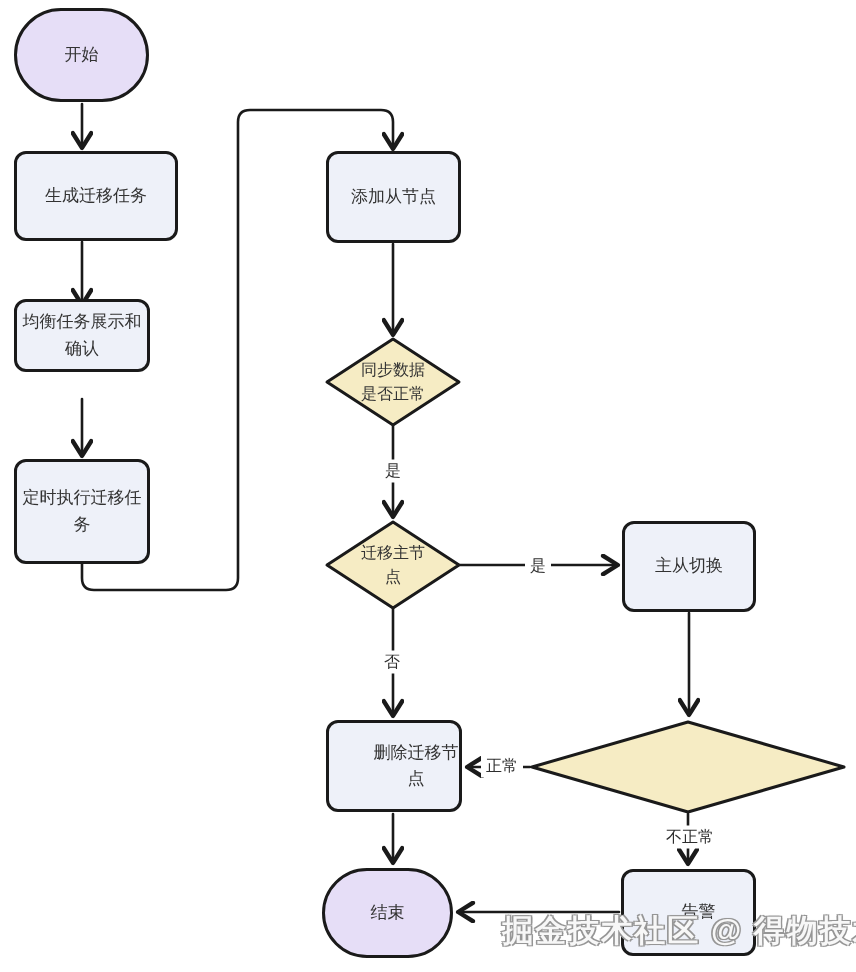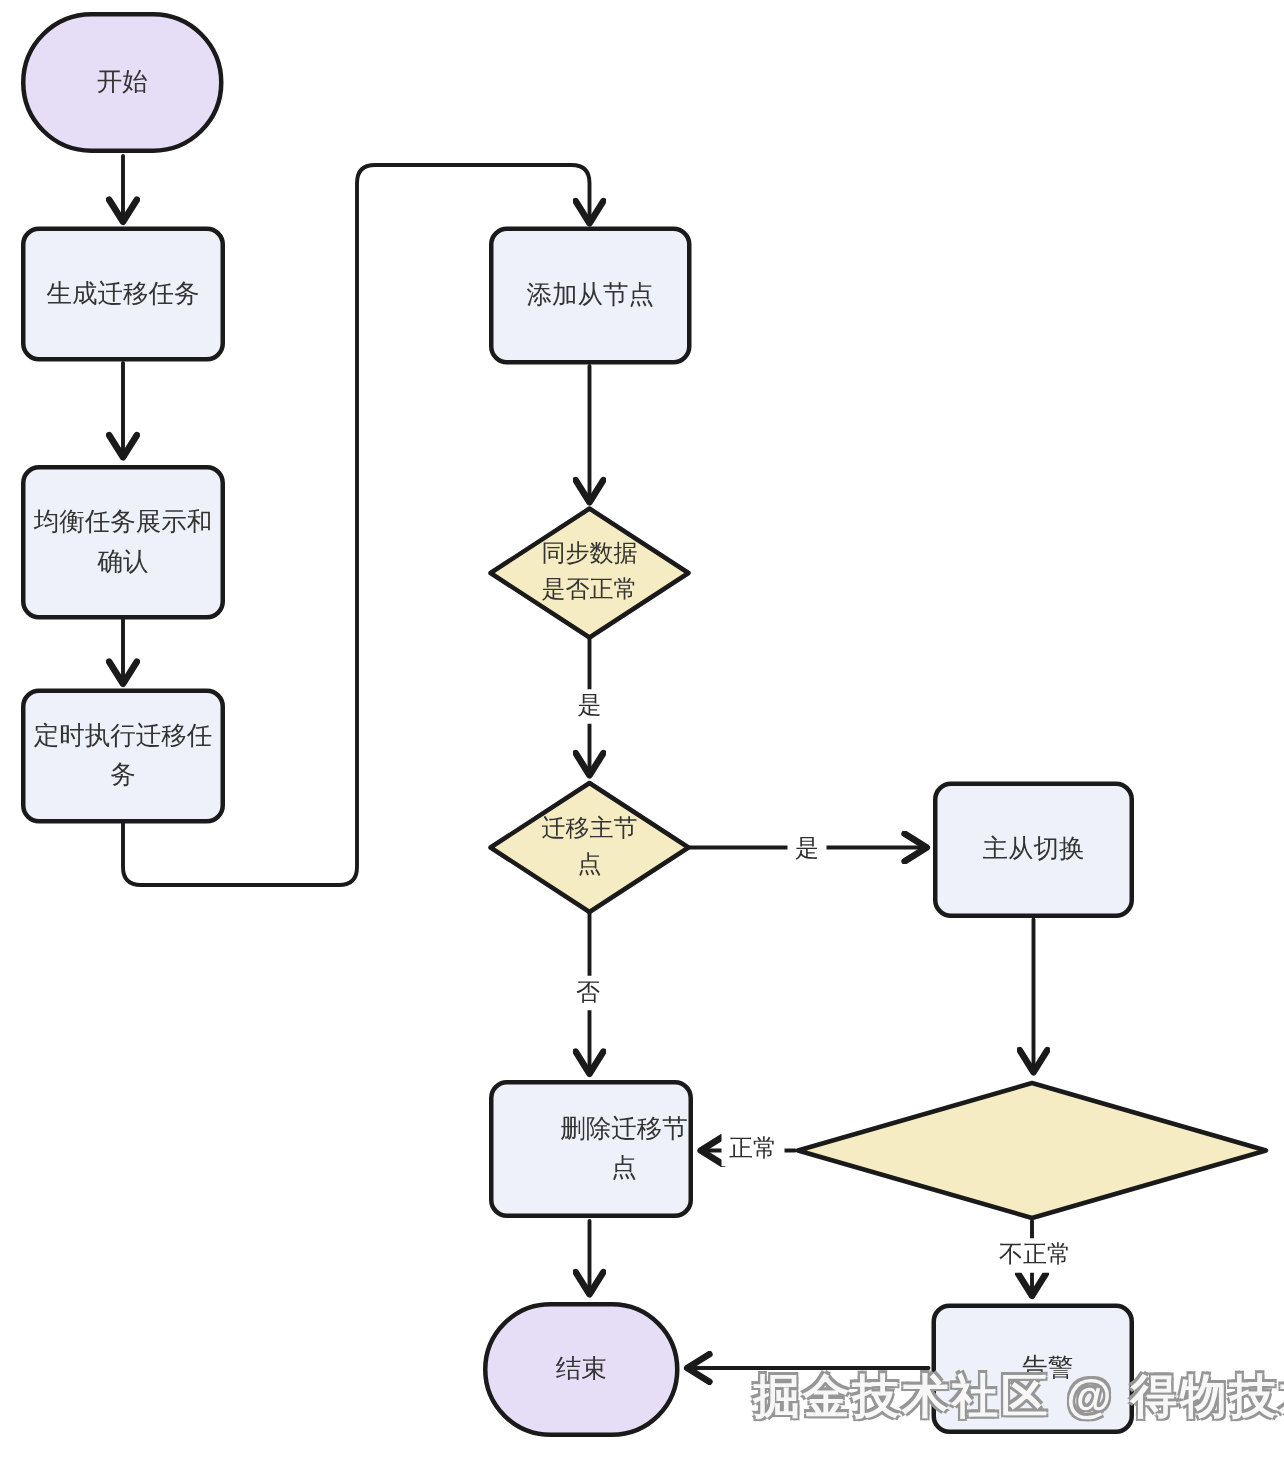--- a/index.html
+++ b/index.html
@@ -71,30 +71,30 @@
 
     <polygon class="decision" points="393,339 459,382 393,425 327,382"></polygon>
     <polygon class="decision" points="393,522 459,565 393,608 327,565"></polygon>
     <polygon class="decision" points="688,722 844,767 688,812 532,767"></polygon>
   </svg>
 
   <div class="node stadium" style="left:14px;top:8px;width:135px;height:94px;">
     <span class="line">开始</span>
   </div>
 
-  <div class="node process" style="left:14px;top:151px;width:136px;height:90px;">
+  <div class="node process" style="left:14px;top:151px;width:164px;height:90px;">
     <span class="line">生成迁移任务</span>
   </div>
 
-  <div class="node process" style="left:14px;top:310px;width:136px;height:103px;text-align:right;">
+  <div class="node process" style="left:14px;top:299px;width:136px;height:73px;text-align:right;">
     <span class="line">均衡任务展示和</span>
     <span class="line">确认</span>
   </div>
 
-  <div class="node process" style="left:14px;top:459px;width:136px;height:90px;">
+  <div class="node process" style="left:14px;top:459px;width:136px;height:105px;">
     <span class="line">定时执行迁移任</span>
     <span class="line">务</span>
   </div>
 
   <div class="node process" style="left:326px;top:151px;width:135px;height:92px;justify-content:center;">
     <span class="line">添加从节点</span>
   </div>
 
   <div class="node process" style="left:622px;top:521px;width:134px;height:91px;">
     <span class="line">主从切换</span>

